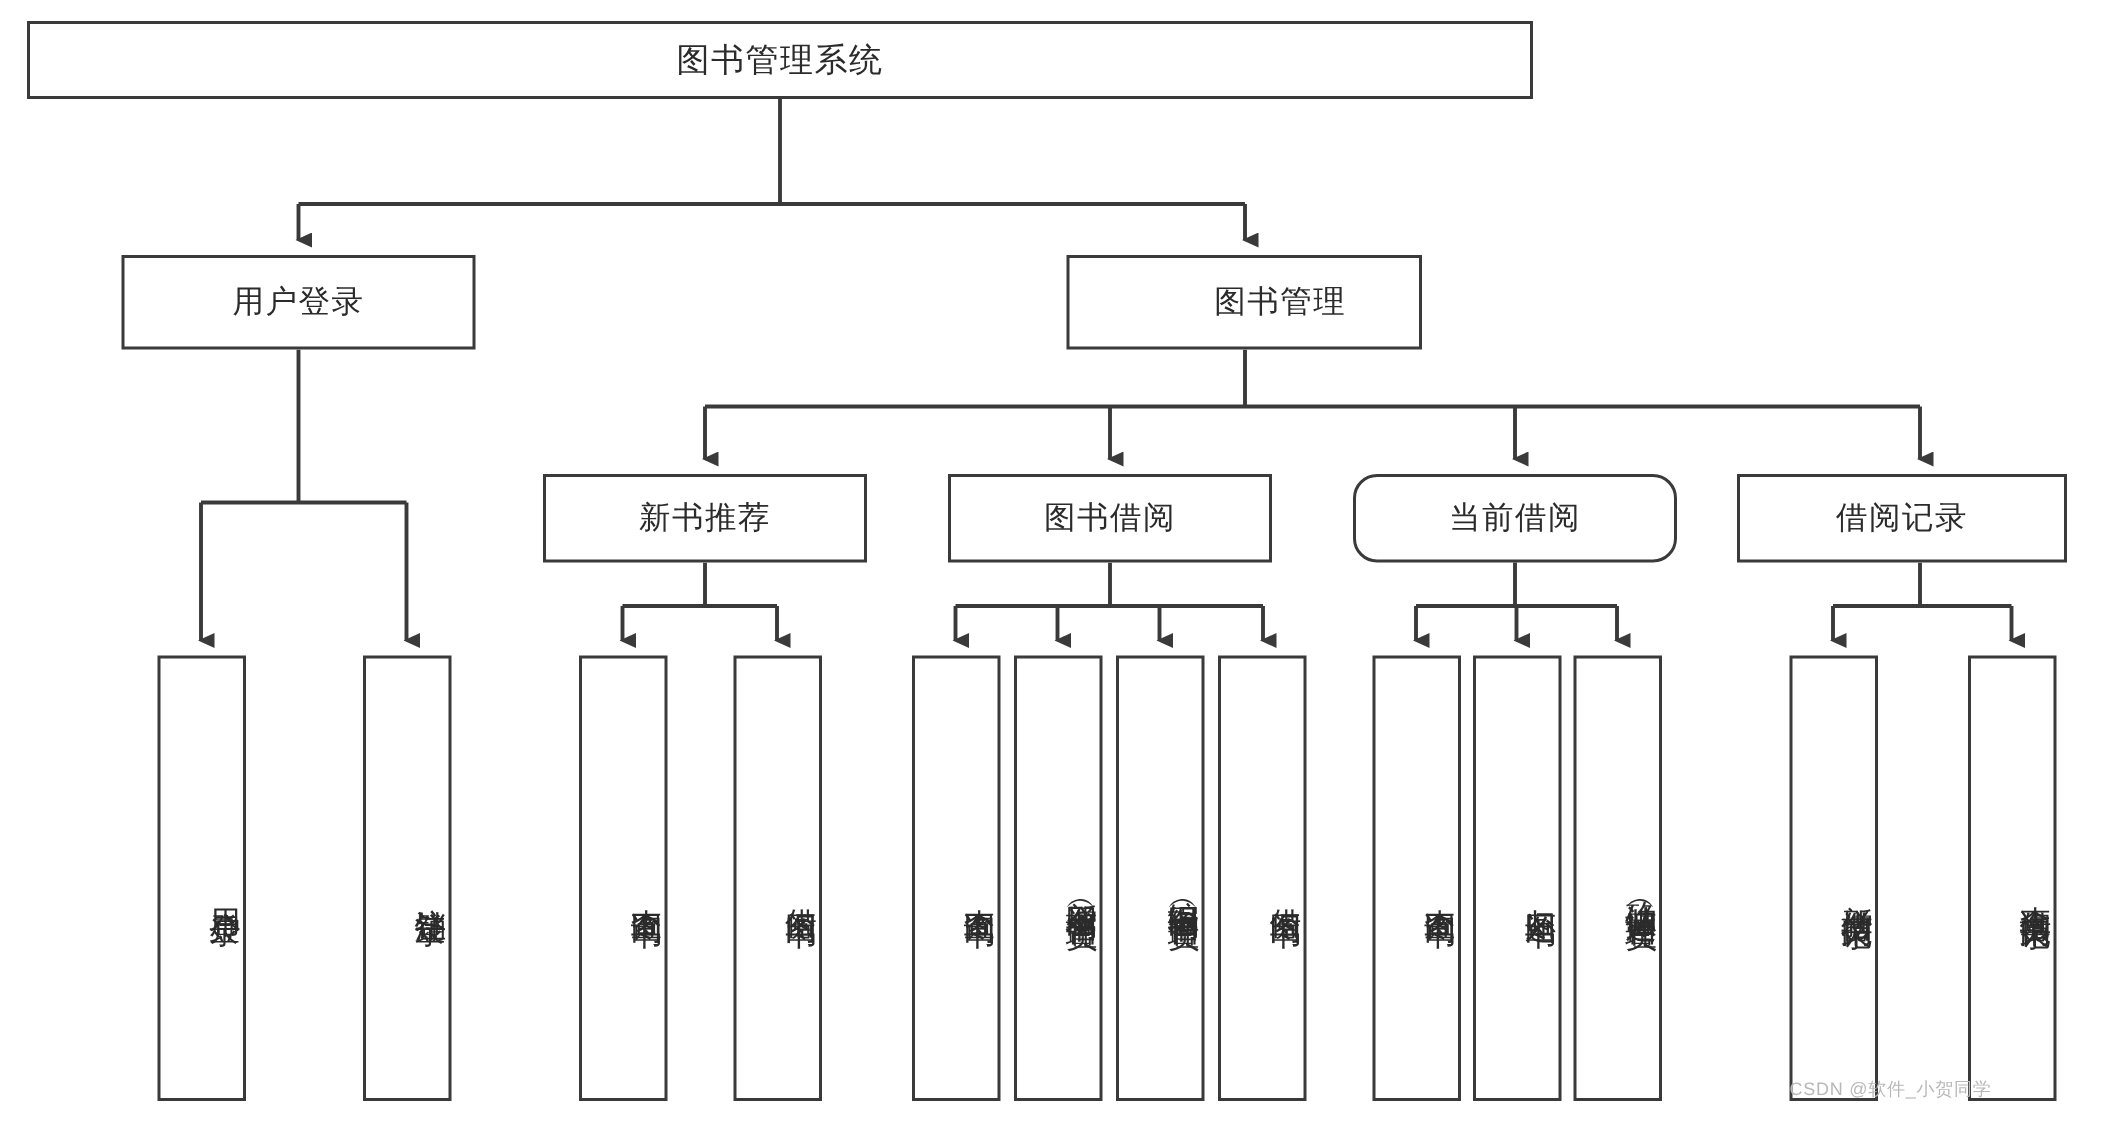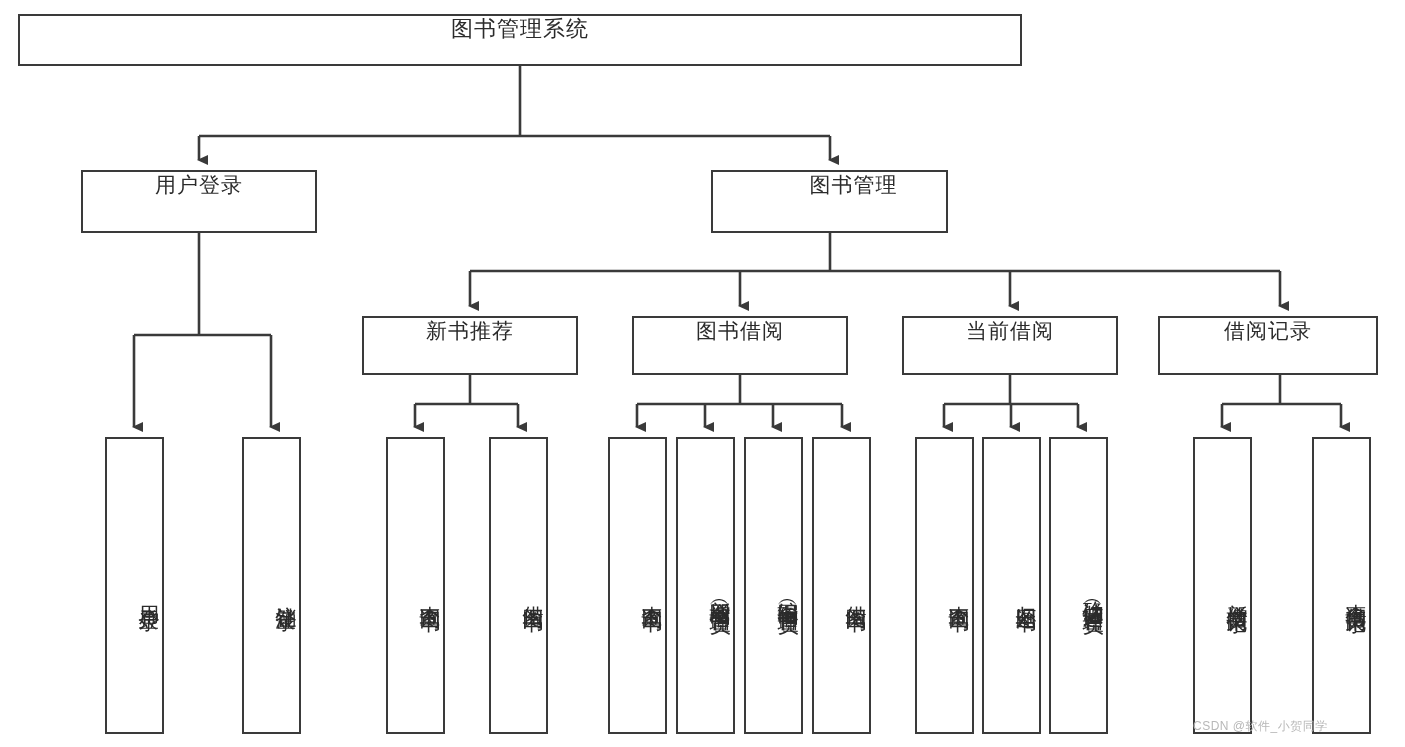--- a/index.html
+++ b/index.html
@@ -23,21 +23,21 @@
     top: 0;
     width: 1405px;
     height: 747px;
   }
   .node {
     position: absolute;
     box-sizing: border-box;
     background: #ffffff;
     border: 2px solid #3a3a3a;
     display: flex;
-    align-items: flex-start;
+    align-items: center;
     justify-content: center;
     color: #2b2b2b;
     z-index: 3;
   }
   .node.horiz {
     font-size: 21px;
     letter-spacing: 1px;
     line-height: 1.2;
   }
   .node.vert {
@@ -127,21 +127,21 @@
   <div class="node horiz" style="left:711px; top:170px; width:237px; height:63px;padding-left:48px;">
     <span>图书管理</span>
   </div>
 
   <div class="node horiz" style="left:632px; top:316px; width:216px; height:59px;">
     <span>图书借阅</span>
   </div>
   <div class="node horiz" style="left:362px; top:316px; width:216px; height:59px;">
     <span>新书推荐</span>
   </div>
-  <div class="node horiz" style="left:902px; top:316px; width:216px; height:59px;">
+  <div class="node horiz" style="left:902px; top:316px; width:216px; height:59px;border-radius:16px;">
     <span>当前借阅</span>
   </div>
   <div class="node horiz" style="left:1158px; top:316px; width:220px; height:59px;">
     <span>借阅记录</span>
   </div>
 
   <div class="node vert" style="left:105px; top:437px; width:59px; height:297px;">
     <span>用户登录</span>
   </div>
   <div class="node vert" style="left:242px; top:437px; width:59px; height:297px;">

